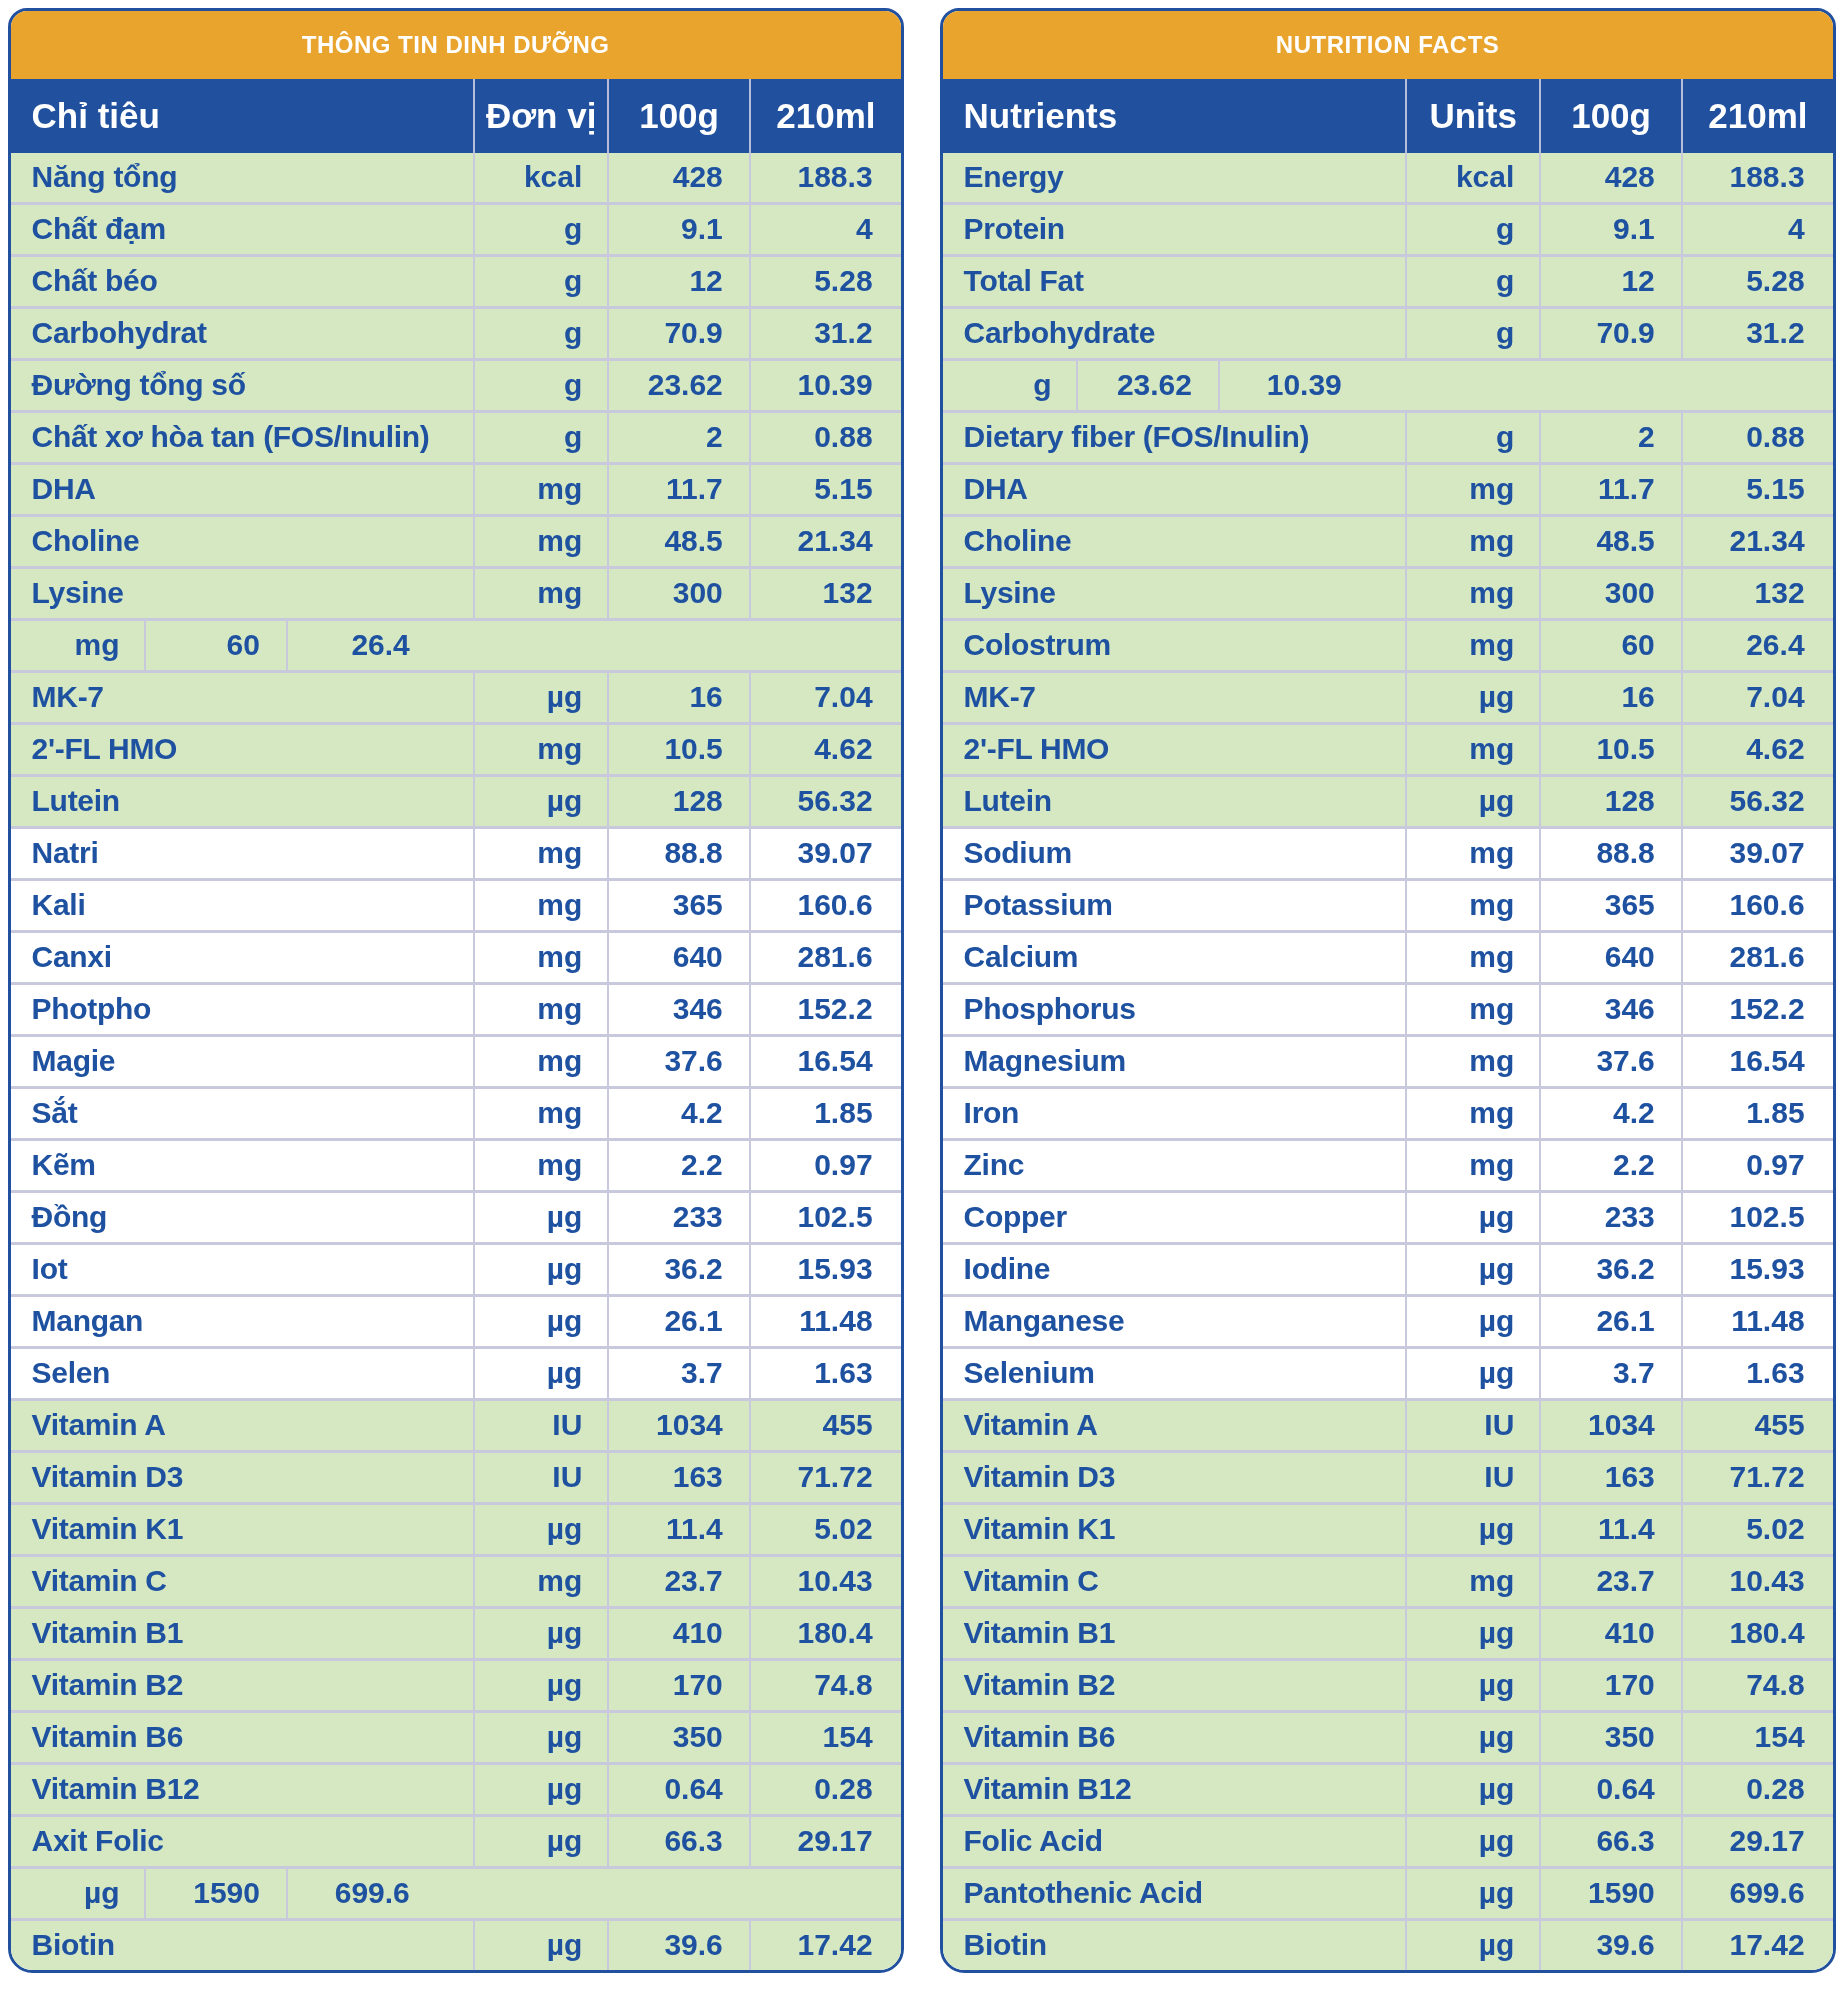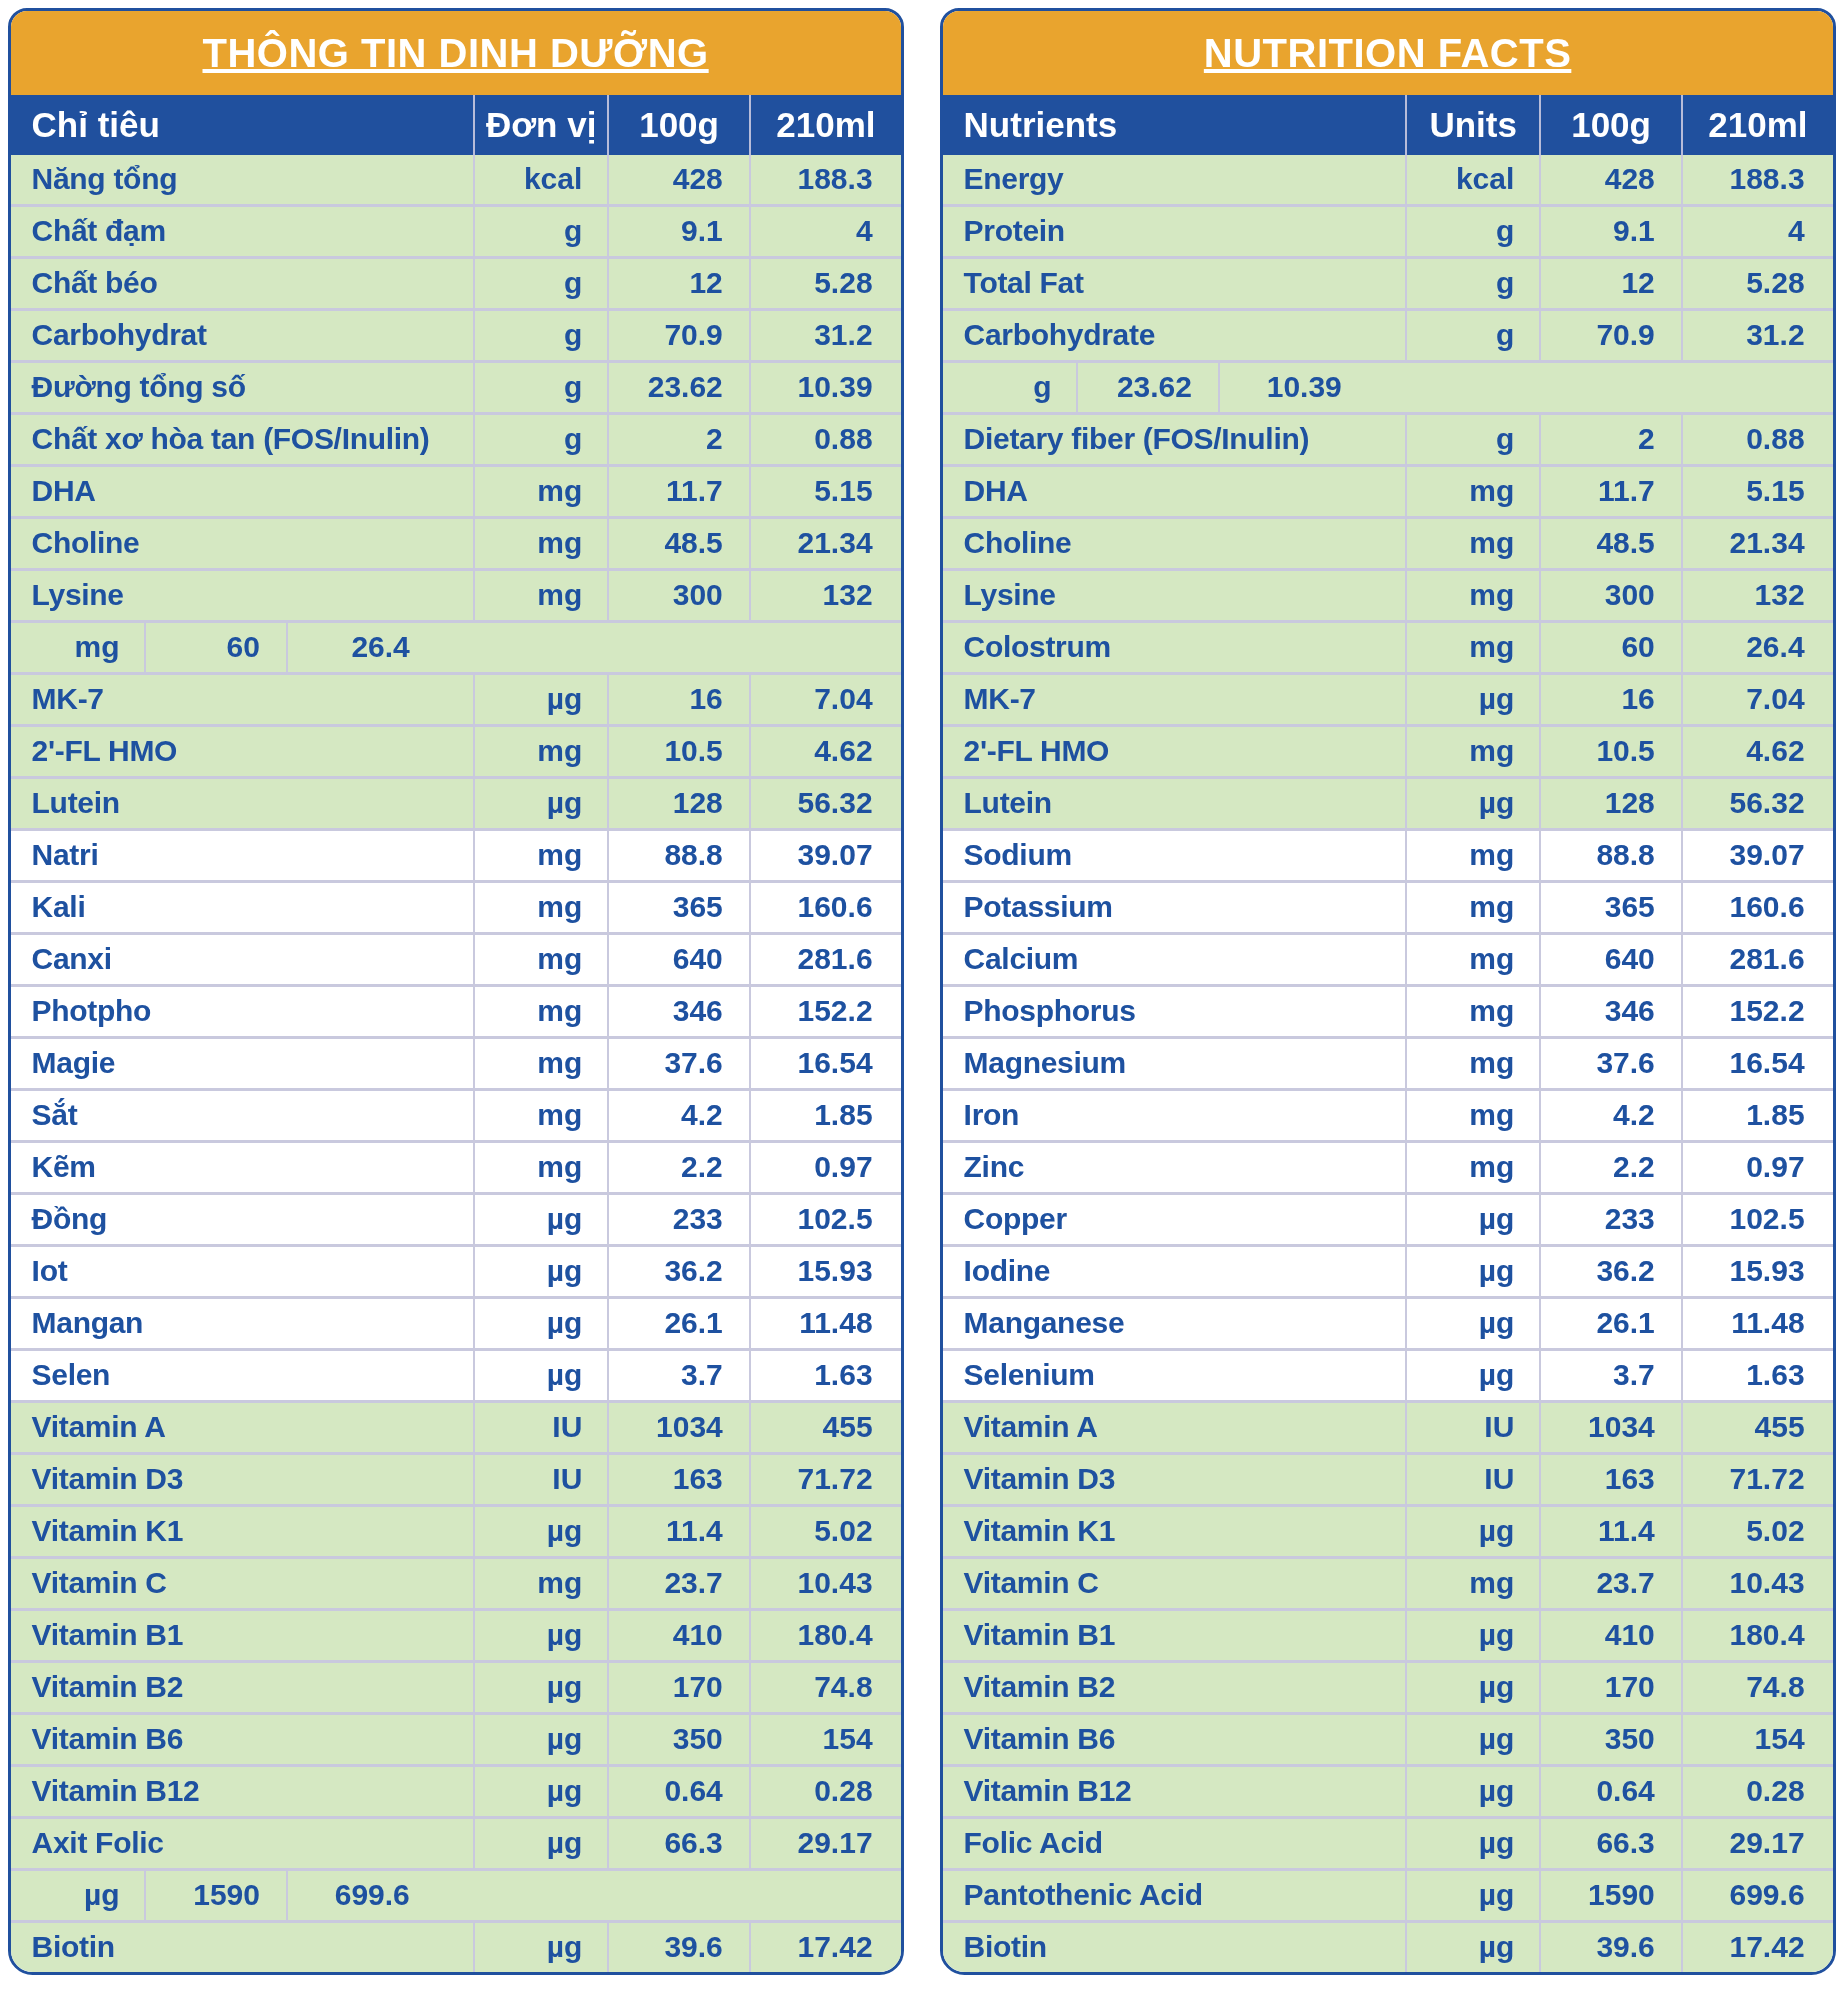--- a/index.html
+++ b/index.html
@@ -24,39 +24,38 @@
     border:3.8px solid var(--blue);
     border-radius:19px 19px 24.6px 24.6px;
     overflow:hidden;
     background:var(--white);
     display:flex;flex-direction:column;
   }
   .panel-title{
     background:var(--orange);
     color:#fff;
     font-weight:bold;
-    font-size:40px;
+    font-size:24px;
     line-height:1;
     text-align:center;
     padding:22px 8px;
     letter-spacing:0.5px;
-    text-decoration:underline;
   }
   .thead{
     display:flex;
     background:var(--blue);
     color:#fff;
     font-weight:bold;
     font-size:35px;
     line-height:1;
   }
   .th{
     display:flex;align-items:center;
     padding:19px 0;
-    height:60px;
+    height:74px;
   }
   .th+.th{border-left:2.8px solid var(--hdivider);text-align:right;}
   .col-name{width:52%;}
   .col-unit{width:15%;}
   .col-100{width:16%;}
   .col-210{width:17%;}
   .th.col-name{padding-left:21px;justify-content:flex-start;}
   .th.col-unit,.th.col-100,.th.col-210{justify-content:center;}
   .tbody{display:flex;flex-direction:column;}
   .row{

